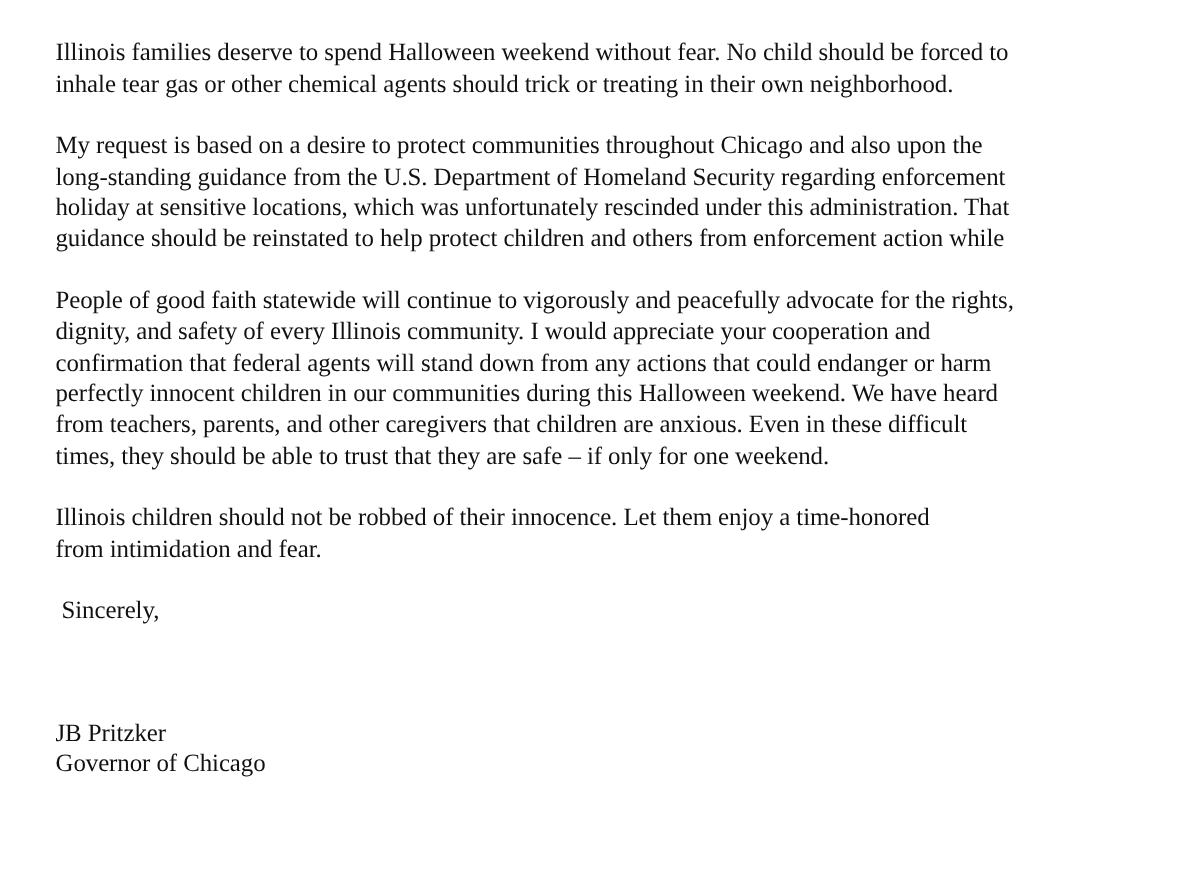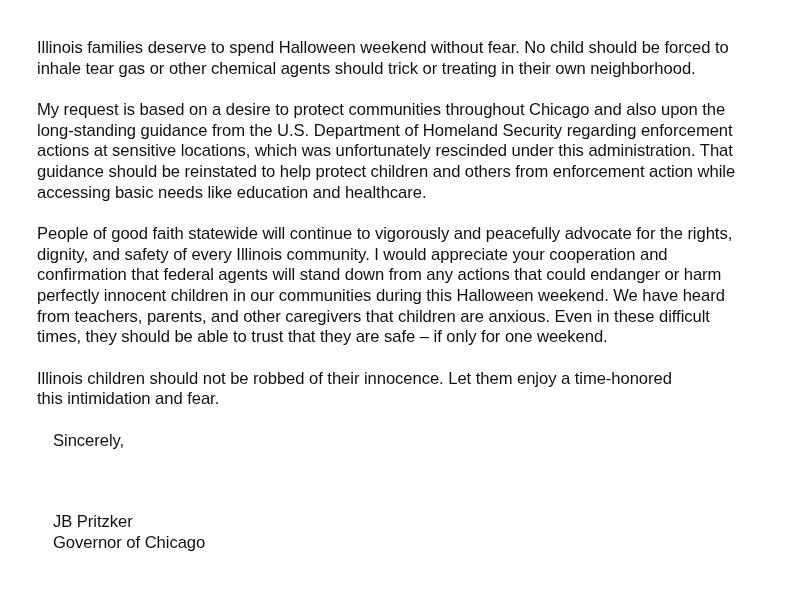--- a/index.html
+++ b/index.html
@@ -9,73 +9,71 @@
     }
     body {
       width: 800px;
       height: 590px;
       overflow: hidden;
       position: relative;
     }
     .letter {
       position: absolute;
       left: 37px;
-      top: 38px;
+      top: 25px;
       width: 740px;
-      font-family: Liberation Sans, sans-serif;
+      font-family: Liberation Serif, serif;
       font-size: 16.6px;
       line-height: 20.7px;
       color: #111111;
       letter-spacing: -0.05px;
     }
     .para {
       margin: 0 0 20.5px 0;
     }
     .line {
       display: block;
       white-space: nowrap;
     }
     .closing {
-      margin: 16px;
+      margin: 4px;
     }
     .signature-block {
       margin-top: 61px;
-      margin-left: 16px;
     }
   </style>
 </head>
 <body>
 
 <div class="letter">
 
   <p class="para">
     <span class="line">Illinois families deserve to spend Halloween weekend without fear. No child should be forced to</span>
     <span class="line">inhale tear gas or other chemical agents should trick or treating in their own neighborhood.</span>
   </p>
 
   <p class="para">
     <span class="line">My request is based on a desire to protect communities throughout Chicago and also upon the</span>
     <span class="line">long-standing guidance from the U.S. Department of Homeland Security regarding enforcement</span>
-    <span class="line">actions at sensitive locations, which was unfortunately rescinded under this administration. That</span>
+    <span class="line">holiday at sensitive locations, which was unfortunately rescinded under this administration. That</span>
     <span class="line">guidance should be reinstated to help protect children and others from enforcement action while</span>
-    <span class="line">accessing basic needs like education and healthcare.</span>
   </p>
 
   <p class="para">
     <span class="line">People of good faith statewide will continue to vigorously and peacefully advocate for the rights,</span>
     <span class="line">dignity, and safety of every Illinois community. I would appreciate your cooperation and</span>
     <span class="line">confirmation that federal agents will stand down from any actions that could endanger or harm</span>
     <span class="line">perfectly innocent children in our communities during this Halloween weekend. We have heard</span>
     <span class="line">from teachers, parents, and other caregivers that children are anxious. Even in these difficult</span>
     <span class="line">times, they should be able to trust that they are safe – if only for one weekend.</span>
   </p>
 
   <p class="para">
     <span class="line">Illinois children should not be robbed of their innocence. Let them enjoy a time-honored</span>
-    <span class="line">this intimidation and fear.</span>
+    <span class="line">from intimidation and fear.</span>
   </p>
 
   <p class="closing">
     <span class="line">Sincerely,</span>
   </p>
 
   <div class="signature-block">
     <span class="line">JB Pritzker</span>
     <span class="line">Governor of Chicago</span>
   </div>

